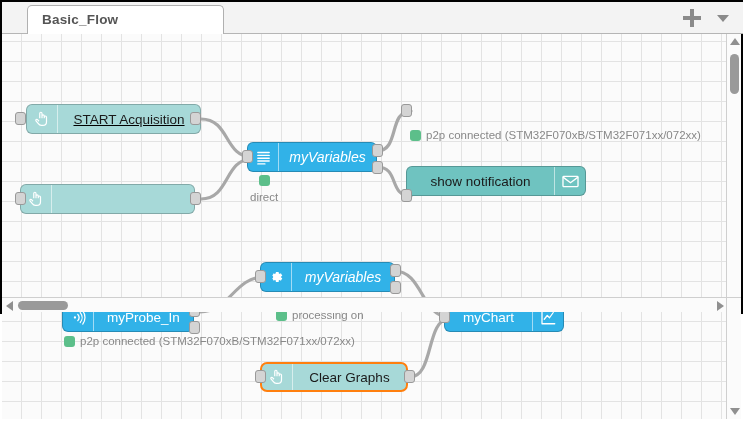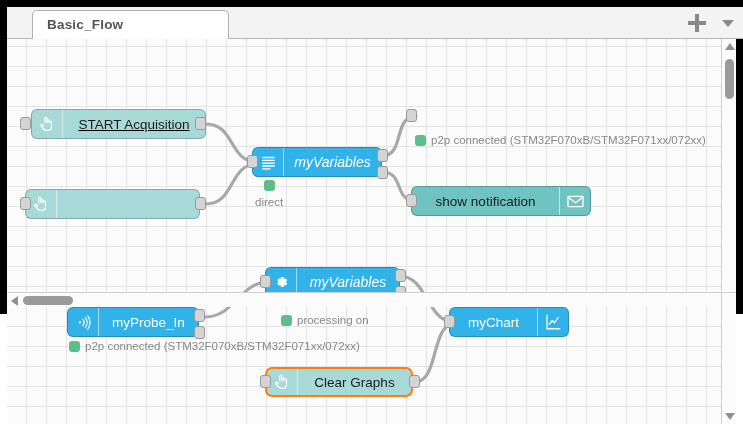--- a/index.html
+++ b/index.html
@@ -2,21 +2,21 @@
 <html><head>
 <meta charset="utf-8">
 <style>
   html,body{margin:0;padding:0;background:#fff;}
   body{
     width:743px;height:434px;overflow:hidden;
     font-family:"Liberation Sans", sans-serif;
     -webkit-font-smoothing:antialiased;
   }
   #app{position:relative;width:743px;height:314px;box-sizing:border-box;
-       border:7px solid #000000;background:#6d28d9;}
+       border:2px solid #000000;background:#6d28d9;}
 
   
   .tabbar{position:absolute;left:0;top:0;width:741px;height:32px;
           background:#f3f3f3;border-bottom:1px solid #b5b5b5;box-sizing:border-box;}
   .tab{position:absolute;left:25px;top:3px;width:197px;height:29px;
        background:#fff;border:1px solid #b0b0b0;border-bottom:none;
        border-radius:5px 5px 0 0;box-sizing:border-box;}
   .tab .tab-label{position:absolute;left:14px;top:6px;font-size:13.5px;
        font-weight:bold;color:#555;letter-spacing:.2px;}
   .tab-tools{position:absolute;right:6px;top:0;height:32px;display:flex;
@@ -163,21 +163,21 @@
       <span class="dot"></span>
       <span>direct</span>
     </div>
 
     <div class="port" style="left:399px;top:70px;"></div>
     <div class="status" style="left:408px;top:95px;">
       <span class="dot"></span>
       <span>p2p connected (STM32F070xB/STM32F071xx/072xx)</span>
     </div>
 
-    <div class="node teal2" style="left:404px;top:147px;width:180px;justify-content:center;">
+    <div class="node teal2" style="left:404px;top:132px;width:180px;justify-content:center;">
       <div class="nlabel dark">show notification</div>
       <div class="ico-r">
         <svg width="19" height="19" viewBox="0 0 24 24" fill="none" stroke="#fff" stroke-width="1.7">
           <rect x="2.5" y="5.5" width="19" height="13" rx="1"></rect>
           <path d="M2.5 6.5 12 13.5 21.5 6.5"></path>
         </svg>
       </div>
     </div>
     <div class="port" style="left:399px;top:155px;"></div>
 

